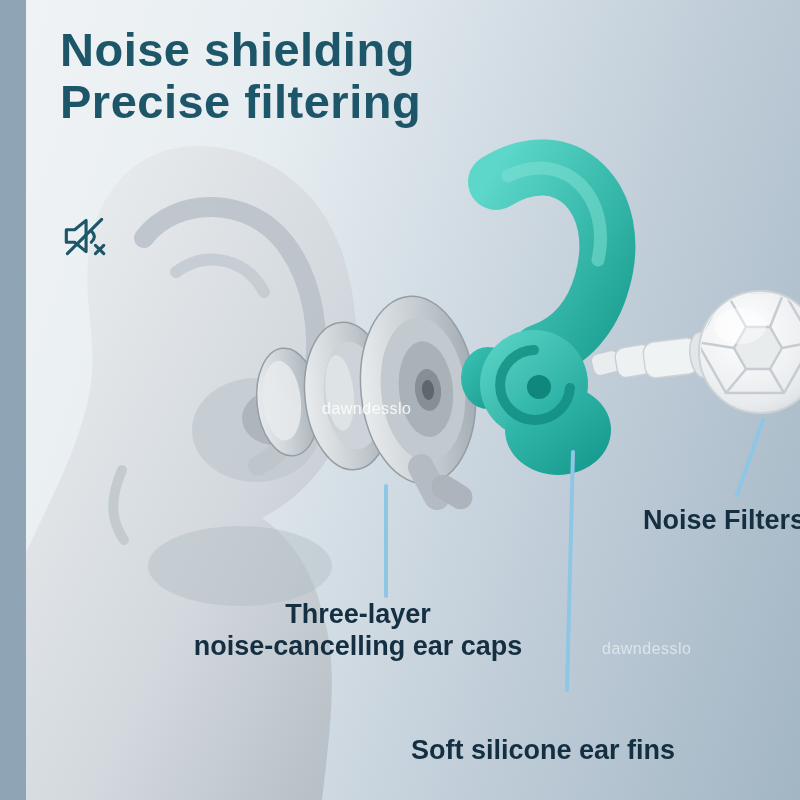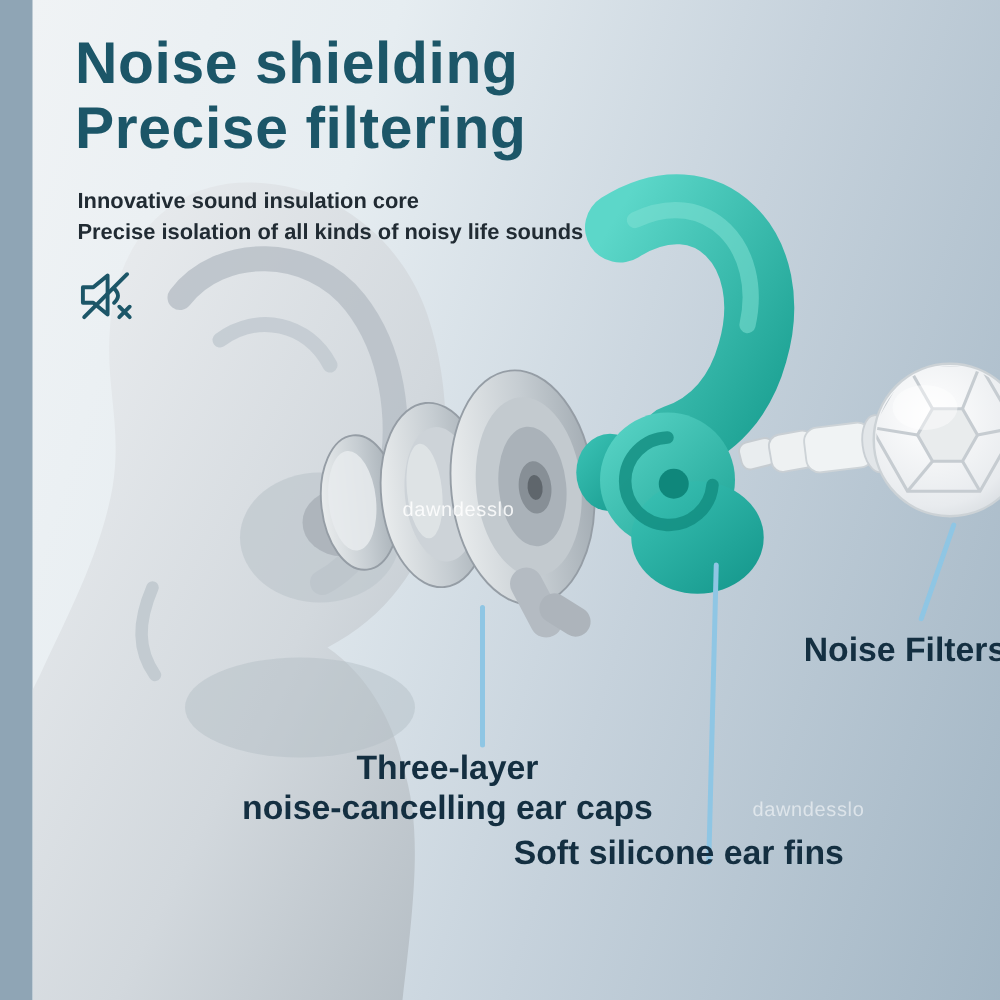--- a/index.html
+++ b/index.html
@@ -31,21 +31,21 @@
   .scene{left:0;top:0;width:800px;height:800px;}
   .callout-label{
     color:#142f41;
     font-weight:700;
     font-size:27px;
     line-height:1.2;
     text-align:center;
   }
   .label-filters{left:598px;top:504px;width:200px;}
   .label-caps{left:132px;top:598px;width:400px;}
-  .label-fins{left:356px;top:666px;width:322px;}
+  .label-fins{left:356px;top:734px;width:322px;}
   .watermark{
     font-size:16px;
     letter-spacing:.5px;
     color:rgba(255,255,255,.85);
   }
   .wm1{left:296px;top:400px;}
   .wm2{left:576px;top:640px;color:rgba(255,255,255,.55);}
 </style>
 </head>
 <body>
@@ -159,24 +159,20 @@
       <line x1="360" y1="486" x2="360" y2="596"></line>
       <line x1="547" y1="452" x2="541" y2="690"></line>
     </g>
   </svg>
 
   <div class="abs title">
     <div>Noise shielding</div>
     <div>Precise filtering</div>
   </div>
 
-  <div class="abs subtitle">
-    <div>Innovative sound insulation core</div>
-    <div>Precise isolation of all kinds of noisy life sounds</div>
-  </div>
 
   <div class="abs muted-icon">
     <svg width="52" height="52" viewBox="0 0 50 50" fill="none" stroke="#1c5668" stroke-width="3" stroke-linejoin="round" stroke-linecap="round">
       <path d="M8 19 H16 L27 10 V40 L16 31 H8 Z"></path>
       <path d="M32 20 C36 24 36 27 32 31"></path>
       <line x1="9" y1="42" x2="42" y2="9"></line>
       <path d="M36 34 L44 42 M44 34 L36 42"></path>
     </svg>
   </div>
 

